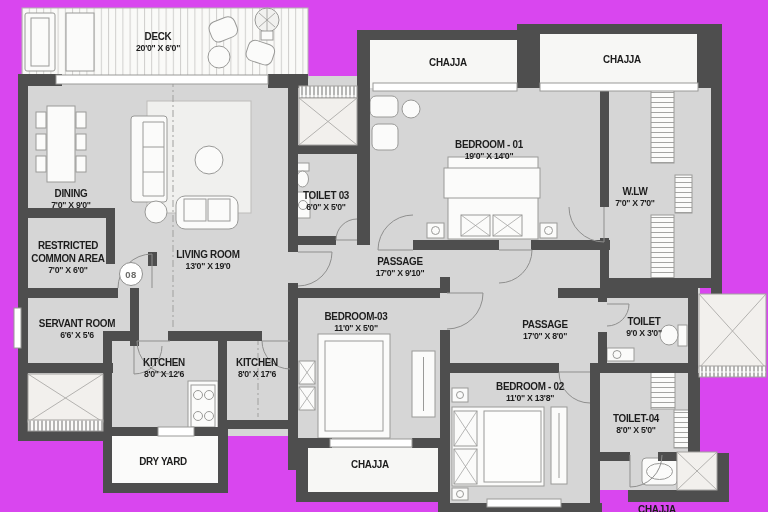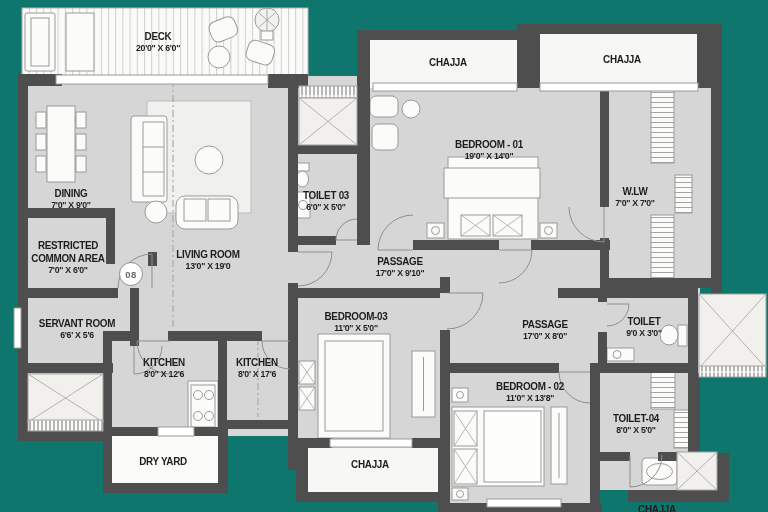--- a/index.html
+++ b/index.html
@@ -1,16 +1,16 @@
 <!DOCTYPE html>
 <html><head>
 <meta charset="utf-8">
 <style>
   html,body{margin:0;padding:0;background:#fff;}
-  .plan{position:relative;width:768px;height:512px;background:#0f766e;overflow:hidden;
+  .plan{position:relative;width:768px;height:512px;background:#d946ef;overflow:hidden;
         font-family:"Liberation Sans",sans-serif;}
   .plan svg{position:absolute;left:0;top:0;}
   .lbl{position:absolute;transform:translate(-50%,-50%) scaleX(.94);
        text-align:center;color:#1d1d1d;font-weight:700;line-height:1.22;
        letter-spacing:-.3px;white-space:nowrap;z-index:5;}
   .lbl .nm{display:block;font-size:10.5px;}
   .lbl .dm{display:block;font-size:9.3px;}
   .lbl.wrap{white-space:normal;width:90px;}
   .badge{position:absolute;left:131px;top:274px;transform:translate(-50%,-50%);
          width:22px;height:22px;border:1.2px solid #8f8f8e;border-radius:50%;

